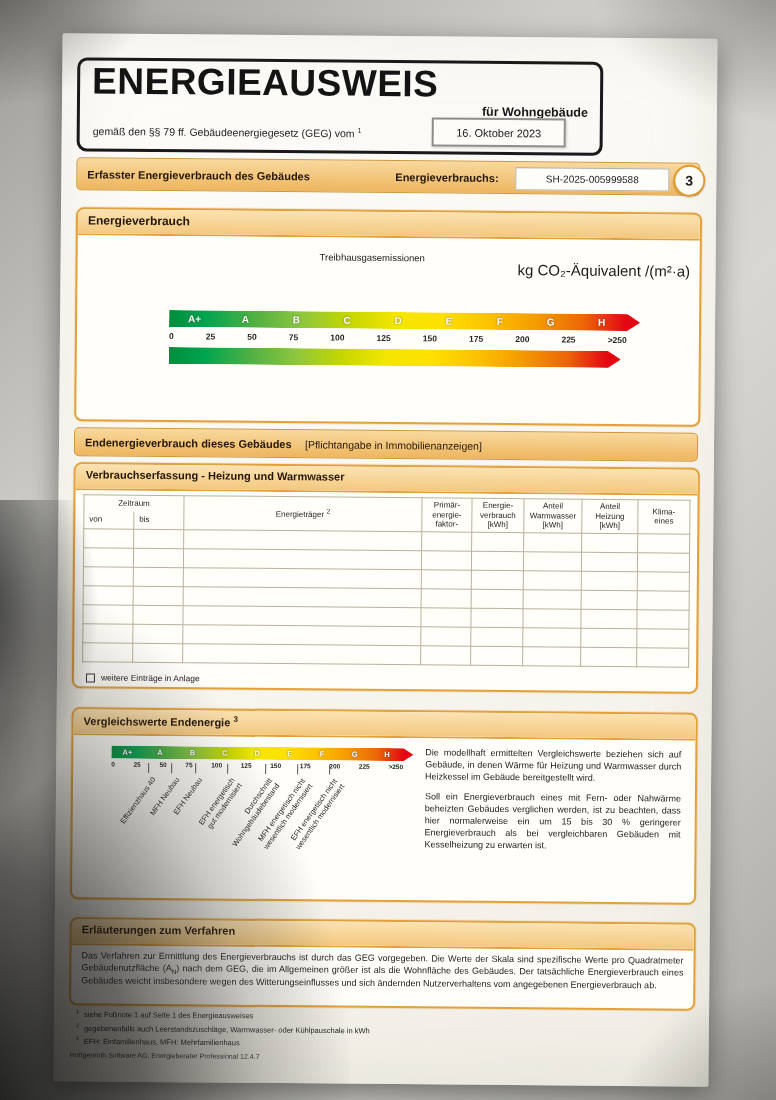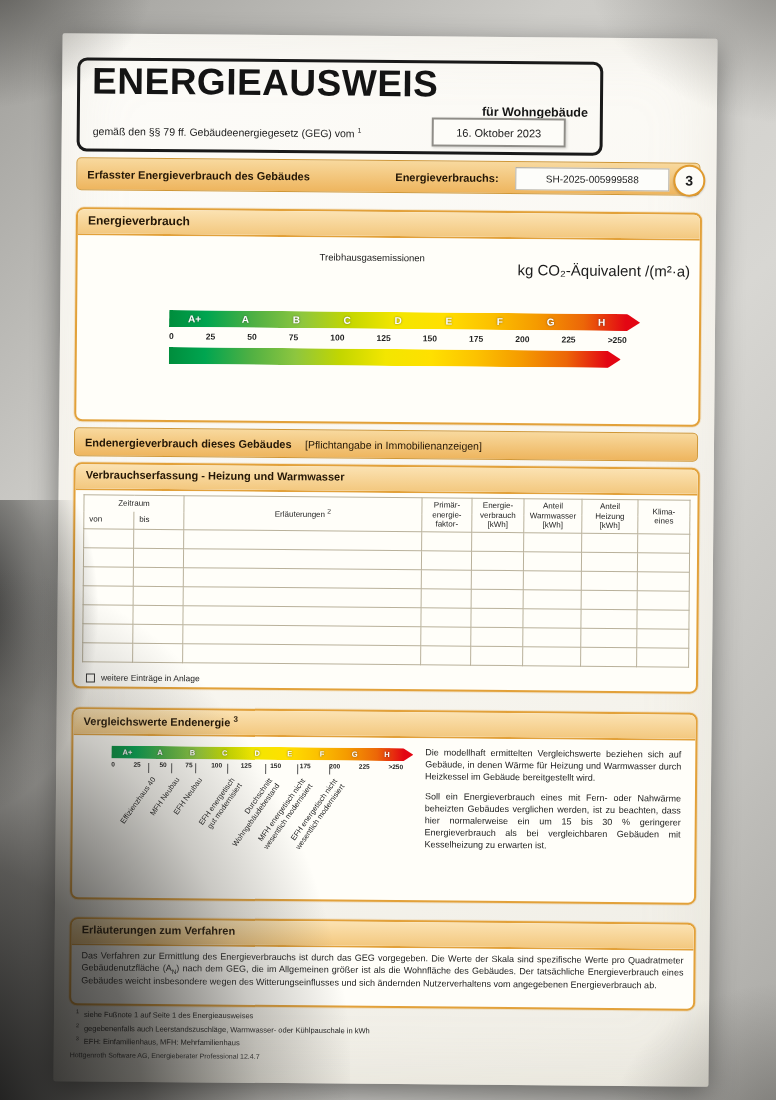--- a/index.html
+++ b/index.html
@@ -197,21 +197,21 @@
             <col style="width:238px">
             <col style="width:50px">
             <col style="width:52px">
             <col style="width:58px">
             <col style="width:56px">
             <col style="width:52px">
         </colgroup>
         <thead>
           <tr>
             <th colspan="2" class="th-zeit">Zeitraum</th>
-            <th rowspan="2"><span>Erläuterungen</span> <sup>2</sup></th>
+            <th rowspan="2"><span>Energieträger</span> <sup>2</sup></th>
             <th rowspan="2">Primär-
 energie-
 faktor-</th>
             <th rowspan="2">Energie-
 verbrauch
 [kWh]</th>
             <th rowspan="2">Anteil
 Warmwasser
 [kWh]</th>
             <th rowspan="2">Anteil

